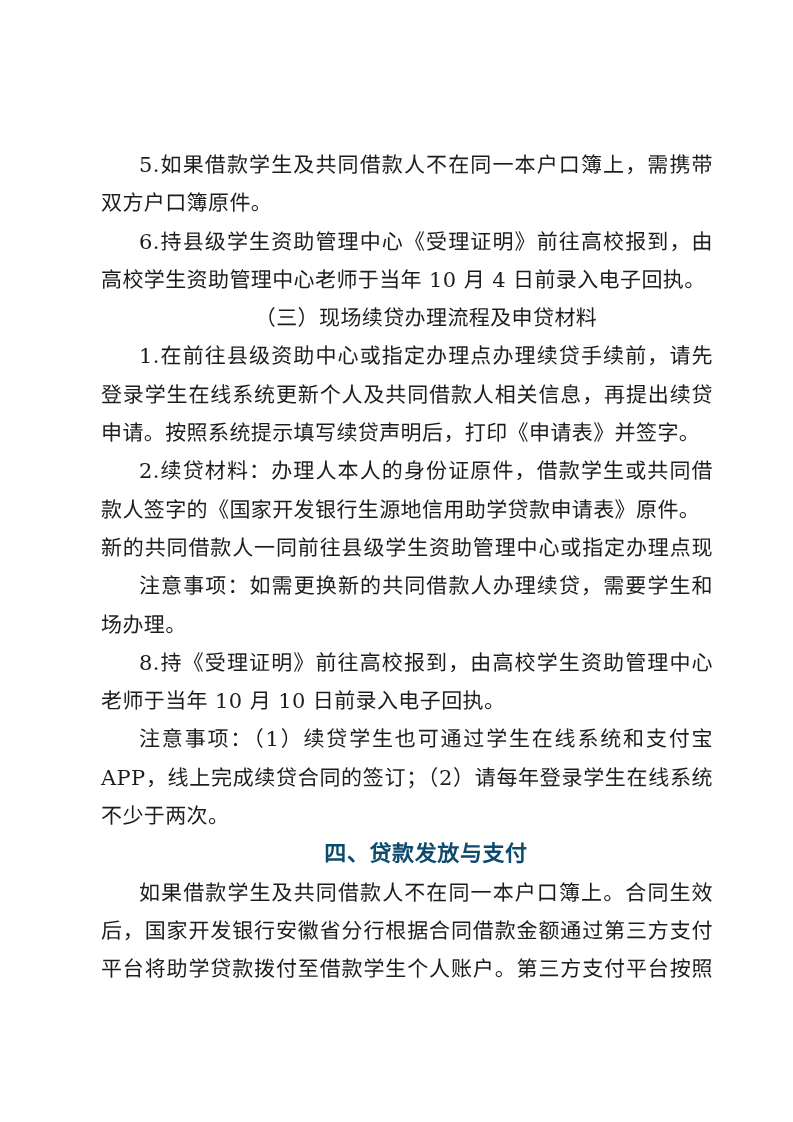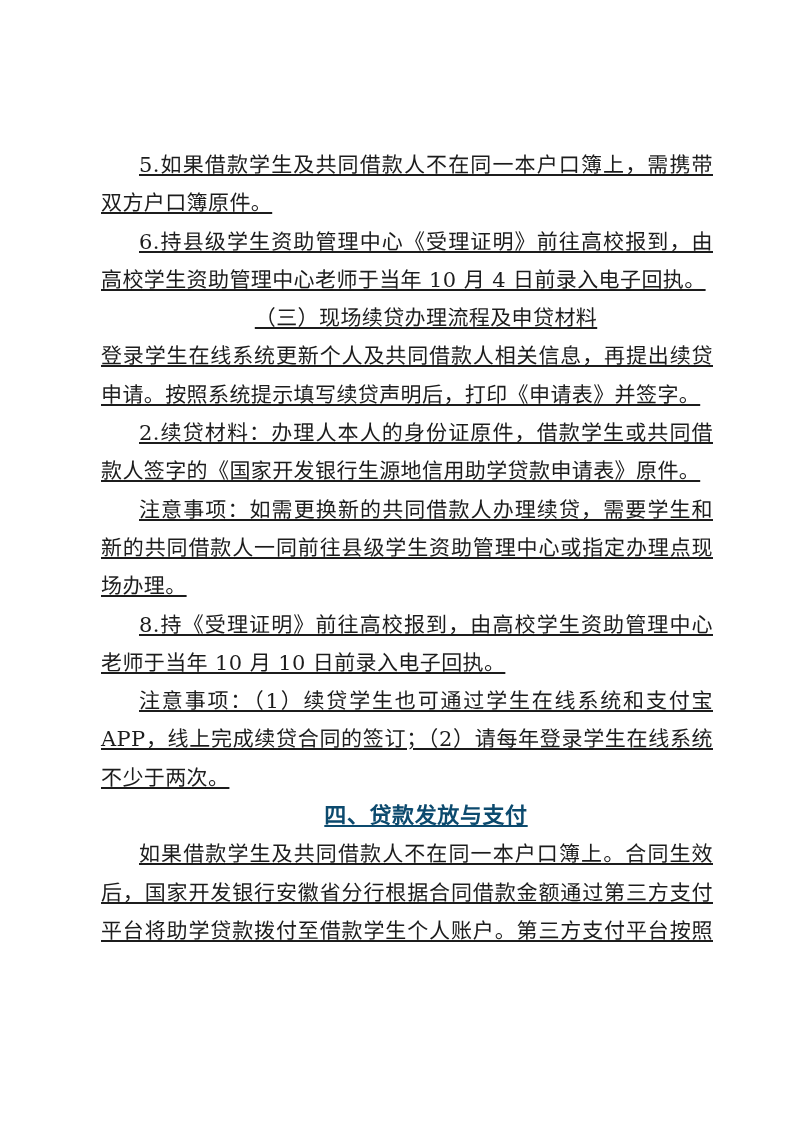--- a/index.html
+++ b/index.html
@@ -24,21 +24,20 @@
   .doc-line {
     height: 38.3px;
     line-height: 38.3px;
     font-size: 21px;
     letter-spacing: 0.4px;
     color: #1c1c1c;
     font-family: "DejaVu Serif", "Liberation Serif", serif;
     text-align: left;
     white-space: nowrap;
     overflow: visible;
-    text-decoration: underline;
   }
   .doc-line.justify {
     white-space: normal;
     text-align: justify;
     text-align-last: justify;
     -moz-text-align-last: justify;
   }
   .doc-line.indent {
     text-indent: 38px;
     text-align: center;
@@ -54,26 +53,27 @@
 </head>
 <body>
 
 <div class="page">
   <div class="doc-content" id="doc-content">
       <div class="doc-line indent justify">5.如果借款学生及共同借款人不在同一本户口簿上，需携带</div>
       <div class="doc-line">双方户口簿原件。</div>
       <div class="doc-line indent justify">6.持县级学生资助管理中心《受理证明》前往高校报到，由</div>
       <div class="doc-line">高校学生资助管理中心老师于当年 10 月 4 日前录入电子回执。</div>
       <div class="doc-line indent">（三）现场续贷办理流程及申贷材料</div>
+      <div class="doc-line indent justify">1.在前往县级资助中心或指定办理点办理续贷手续前，请先</div>
       <div class="doc-line justify">登录学生在线系统更新个人及共同借款人相关信息，再提出续贷</div>
       <div class="doc-line">申请。按照系统提示填写续贷声明后，打印《申请表》并签字。</div>
       <div class="doc-line indent justify">2.续贷材料：办理人本人的身份证原件，借款学生或共同借</div>
       <div class="doc-line">款人签字的《国家开发银行生源地信用助学贷款申请表》原件。</div>
+      <div class="doc-line justify">新的共同借款人一同前往县级学生资助管理中心或指定办理点现</div>
       <div class="doc-line indent justify">注意事项：如需更换新的共同借款人办理续贷，需要学生和</div>
-      <div class="doc-line justify">新的共同借款人一同前往县级学生资助管理中心或指定办理点现</div>
       <div class="doc-line">场办理。</div>
       <div class="doc-line indent justify">8.持《受理证明》前往高校报到，由高校学生资助管理中心</div>
       <div class="doc-line">老师于当年 10 月 10 日前录入电子回执。</div>
       <div class="doc-line indent justify">注意事项：（1）续贷学生也可通过学生在线系统和支付宝</div>
       <div class="doc-line justify">APP，线上完成续贷合同的签订；（2）请每年登录学生在线系统</div>
       <div class="doc-line">不少于两次。</div>
       <div class="doc-line heading indent">四、贷款发放与支付</div>
       <div class="doc-line indent justify">如果借款学生及共同借款人不在同一本户口簿上。合同生效</div>
       <div class="doc-line justify">后，国家开发银行安徽省分行根据合同借款金额通过第三方支付</div>
       <div class="doc-line justify">平台将助学贷款拨付至借款学生个人账户。第三方支付平台按照</div>

